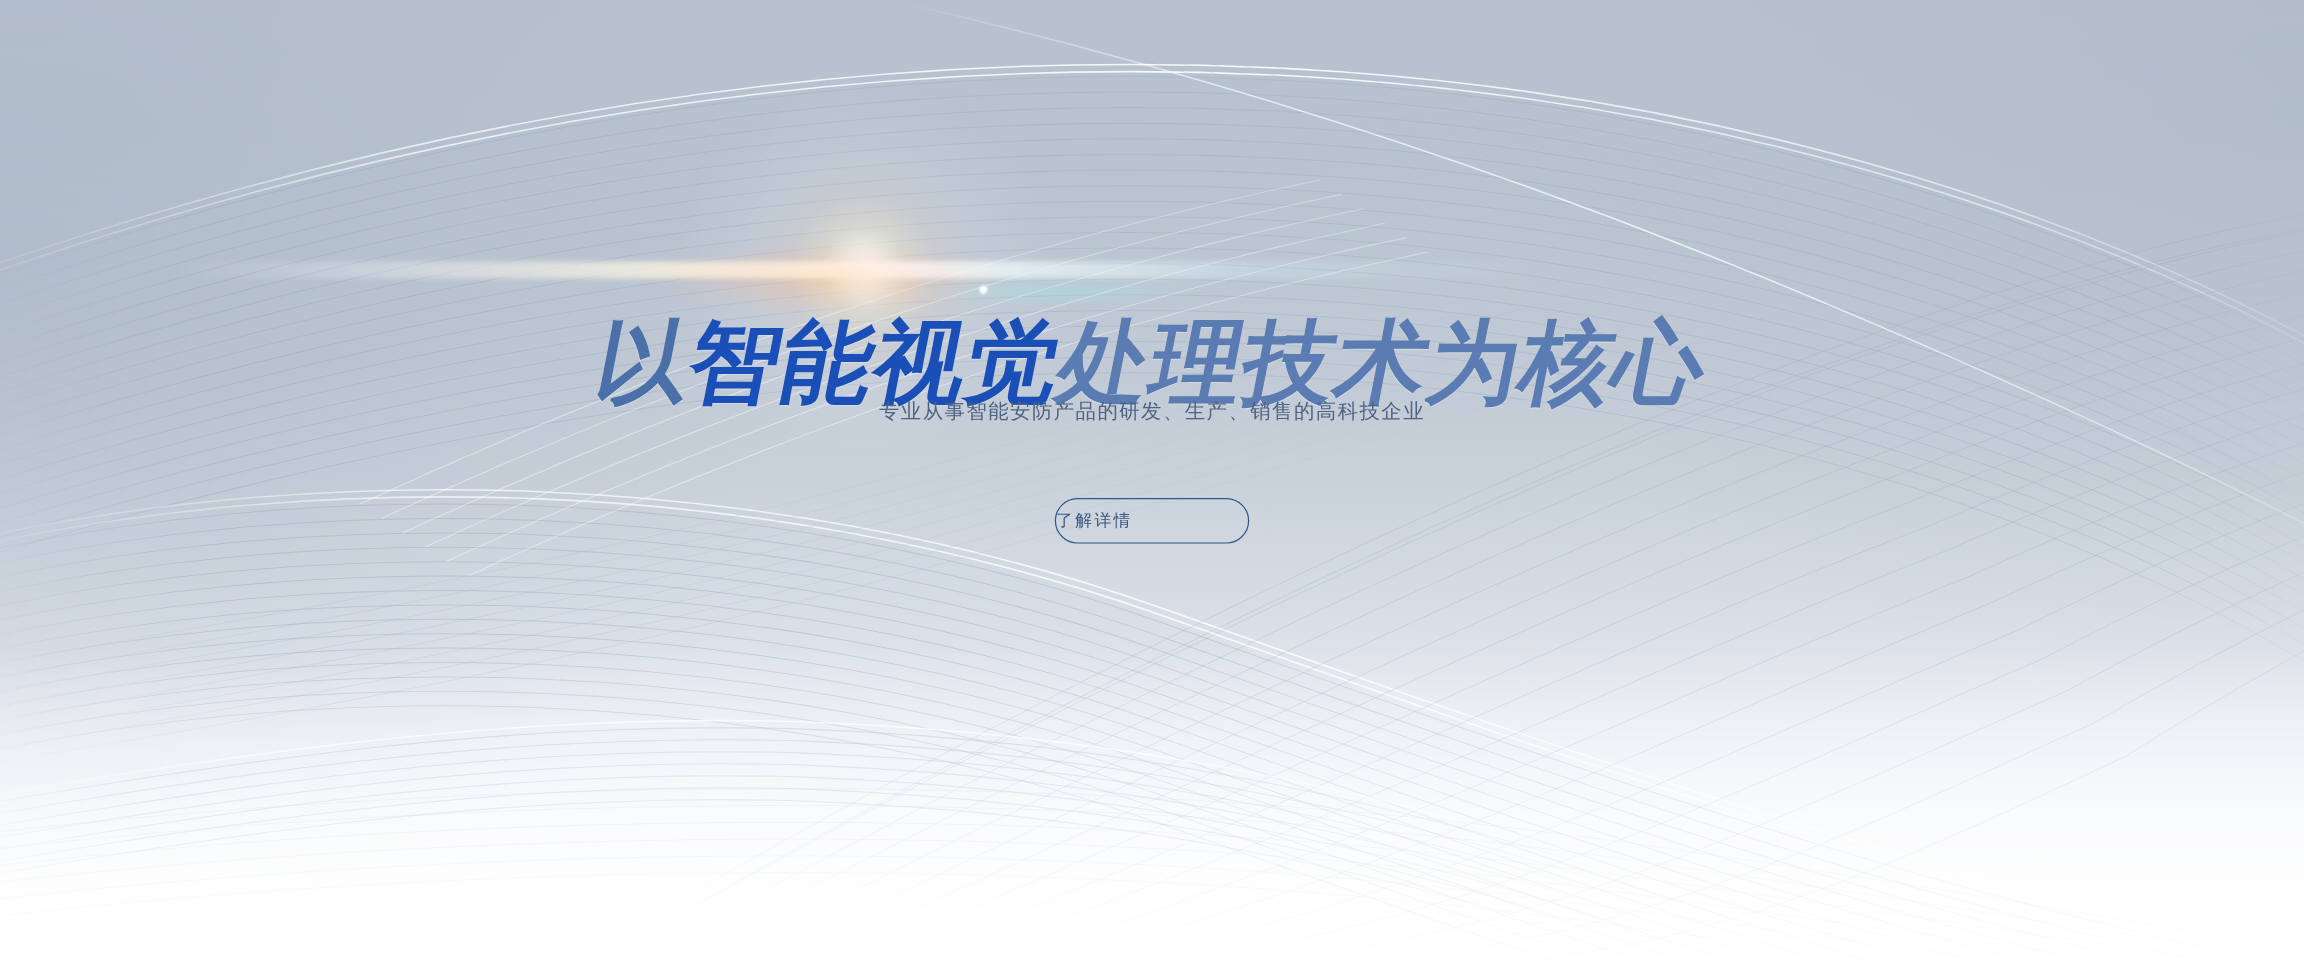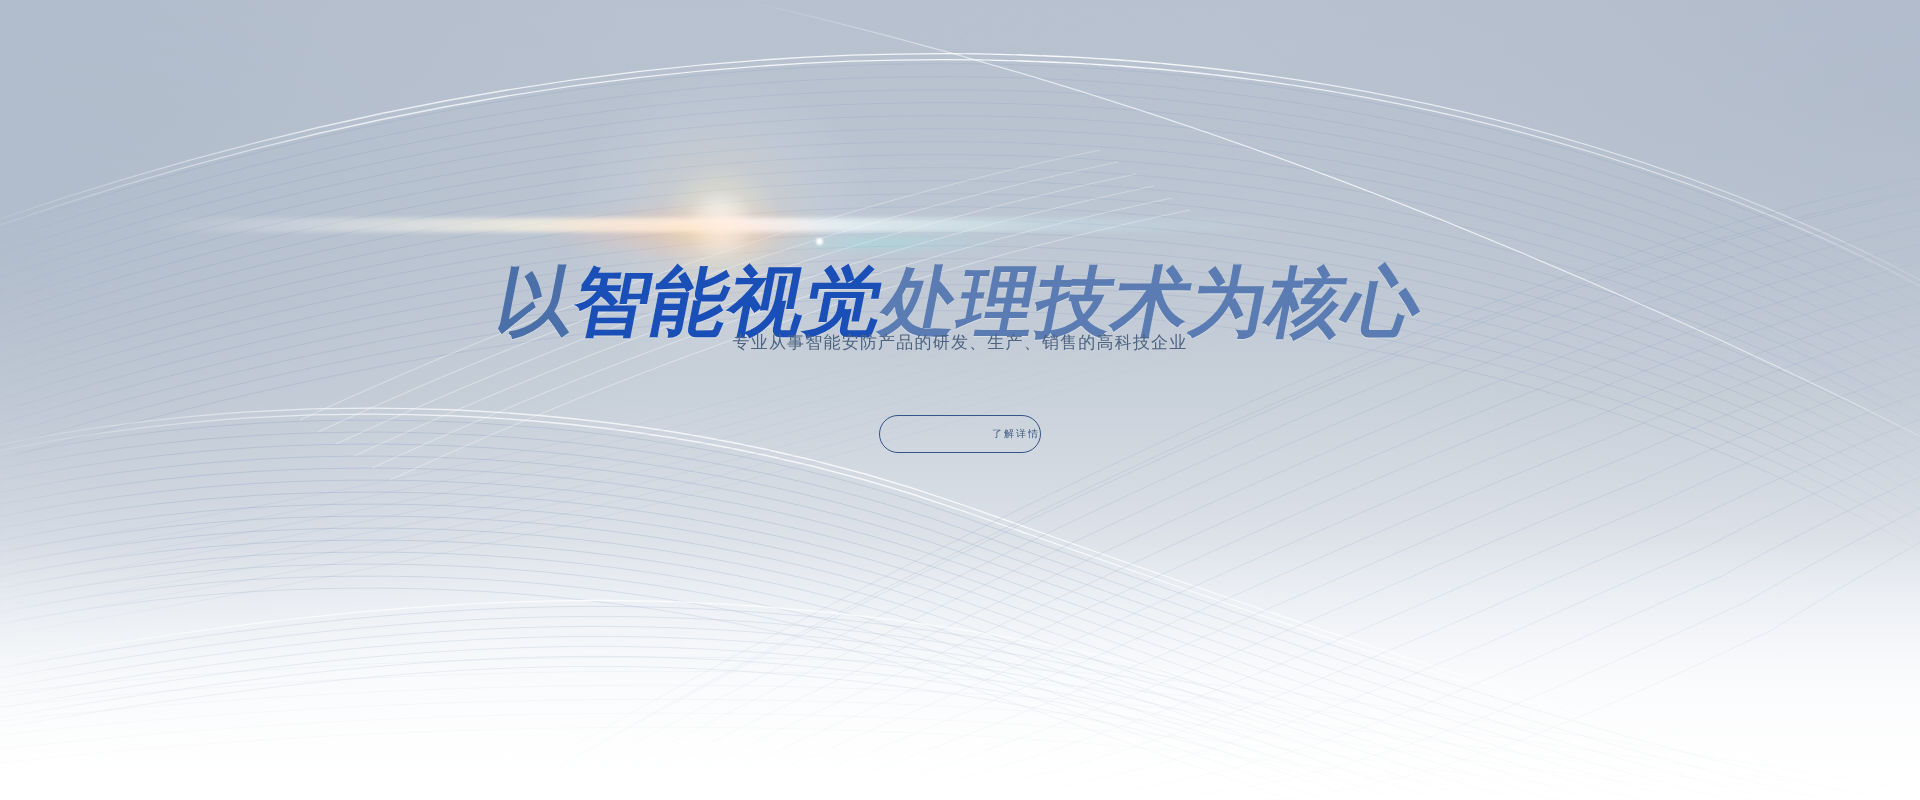--- a/index.html
+++ b/index.html
@@ -122,24 +122,24 @@
   .subtitle{
     position:absolute;top:331px;left:50%;transform:translateX(-50%);
     white-space:nowrap;
     font-size:17px;color:#4d6381;letter-spacing:1.2px;
     font-family:"DejaVu Sans","Liberation Sans",sans-serif;
   }
 
   .cta{
     position:absolute;top:415px;left:50%;transform:translateX(-50%);
     width:162px;height:38px;
-    display:flex;align-items:center;justify-content:flex-end;
+    display:flex;align-items:center;justify-content:flex-start;
     border:1.4px solid #34548a;border-radius:19px;
     background:transparent;color:#3a587f;
-    font-size:10px;letter-spacing:2px;cursor:pointer;
+    font-size:14px;letter-spacing:2px;cursor:pointer;
     font-family:"DejaVu Sans","Liberation Sans",sans-serif;
     box-sizing:border-box;
   }
 </style>
 </head>
 <body>
 
 <div id="banner">
 
   <div class="tint-left"></div>

